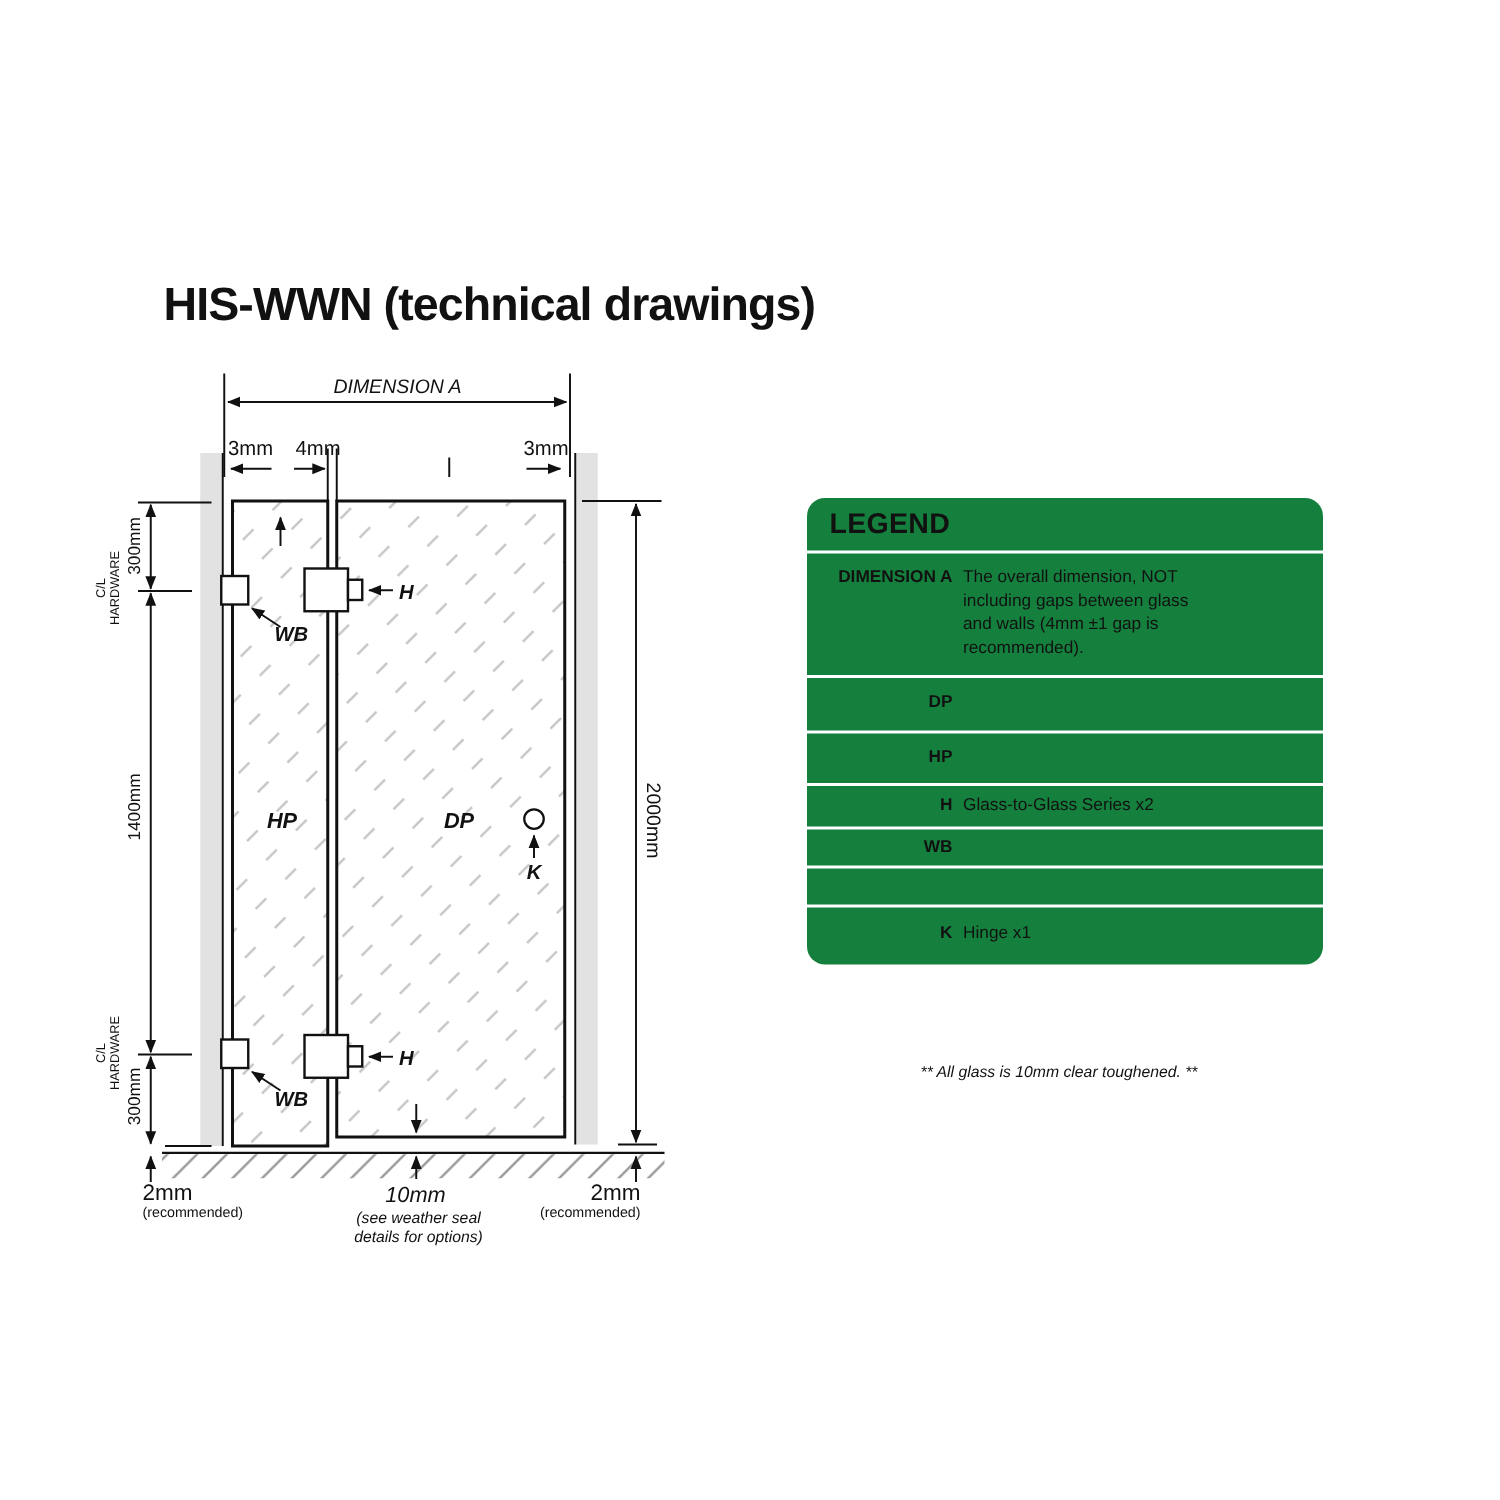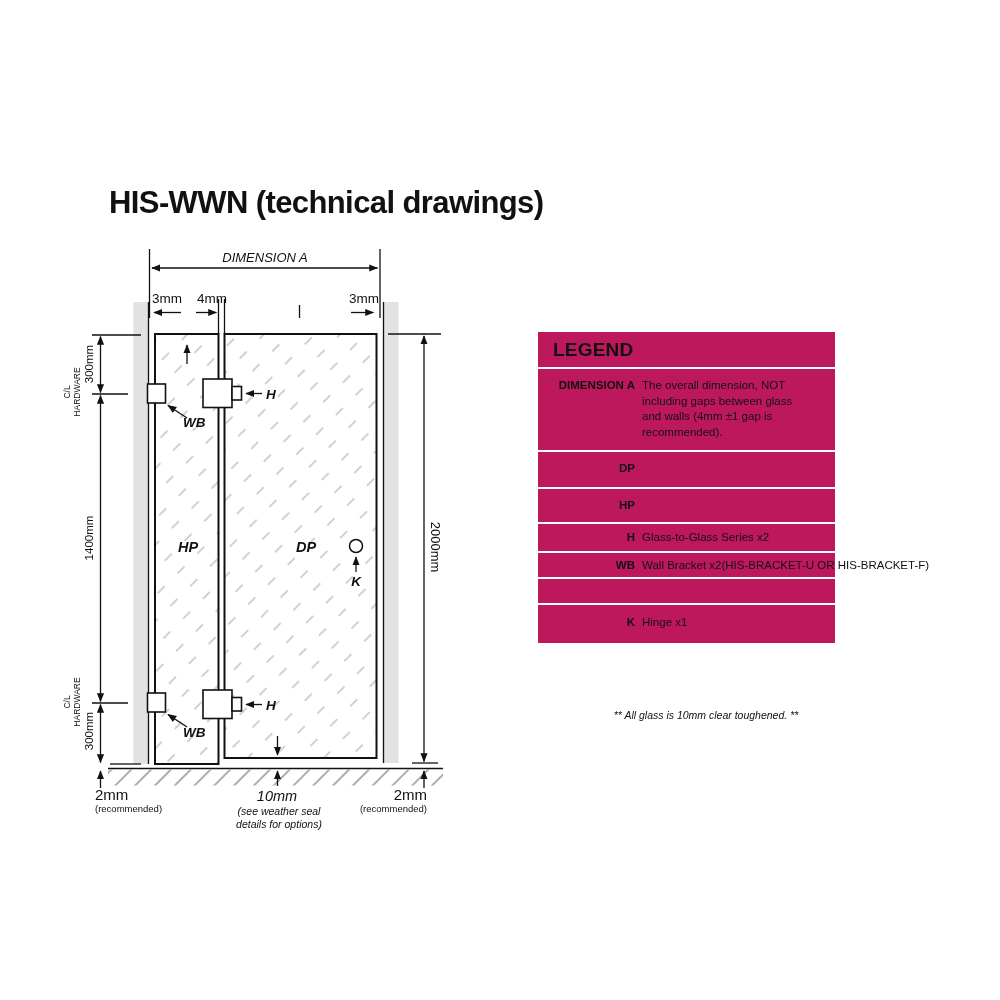--- a/index.html
+++ b/index.html
@@ -23,22 +23,23 @@
   .s115 { font-size:11.5px; }
   .s85  { font-size:8.5px; }
   .s13  { font-size:13px; }
   .it13  { font-size:13px;   font-style:italic; }
   .it145 { font-size:14.5px; font-style:italic; }
   .it105 { font-size:10.5px; font-style:italic; }
   .bi145 { font-size:14.5px; font-style:italic; font-weight:bold; }
   .bi135 { font-size:13.5px; font-style:italic; font-weight:bold; }
   
   .legend {
-    position:absolute; left:538px; top:332px; width:297px;
-    background:#be185d;
+    position:absolute; left:538px; top:332px; width:344px;
+    background:#15803d;
+    border-radius:12px;
   }
   .legend-header {
     font-size:19px; font-weight:bold; padding:7px 0 6px 15px; letter-spacing:0.2px;
   }
   .lsep { height:2px; background:#ffffff; }
   .lrow { display:flex; font-size:11.5px; line-height:15.5px; }
   .lterm { flex:none; width:97px; text-align:right; font-weight:bold; }
   .ldef  { margin-left:7px; white-space:pre-line; }
   .r0 { padding:9px 0 10px; }
   .r1 { padding:9px 0 10px; }
@@ -191,21 +192,20 @@
     <div class="lterm">HP</div>
   </div>
   <div class="lsep"></div>
   <div class="lrow r3">
     <div class="lterm">H</div>
     <div class="ldef">Glass-to-Glass Series x2</div>
   </div>
   <div class="lsep"></div>
   <div class="lrow r4">
     <div class="lterm">WB</div>
-    <div class="ldef">Wall Bracket x2(HIS-BRACKET-U OR HIS-BRACKET-F)</div>
   </div>
   <div class="lsep"></div>
   <div class="lrow r5">
     <div class="lterm"></div>
     <div class="ldef"></div>
   </div>
   <div class="lsep"></div>
   <div class="lrow r6">
     <div class="lterm">K</div>
     <div class="ldef">Hinge x1</div>

